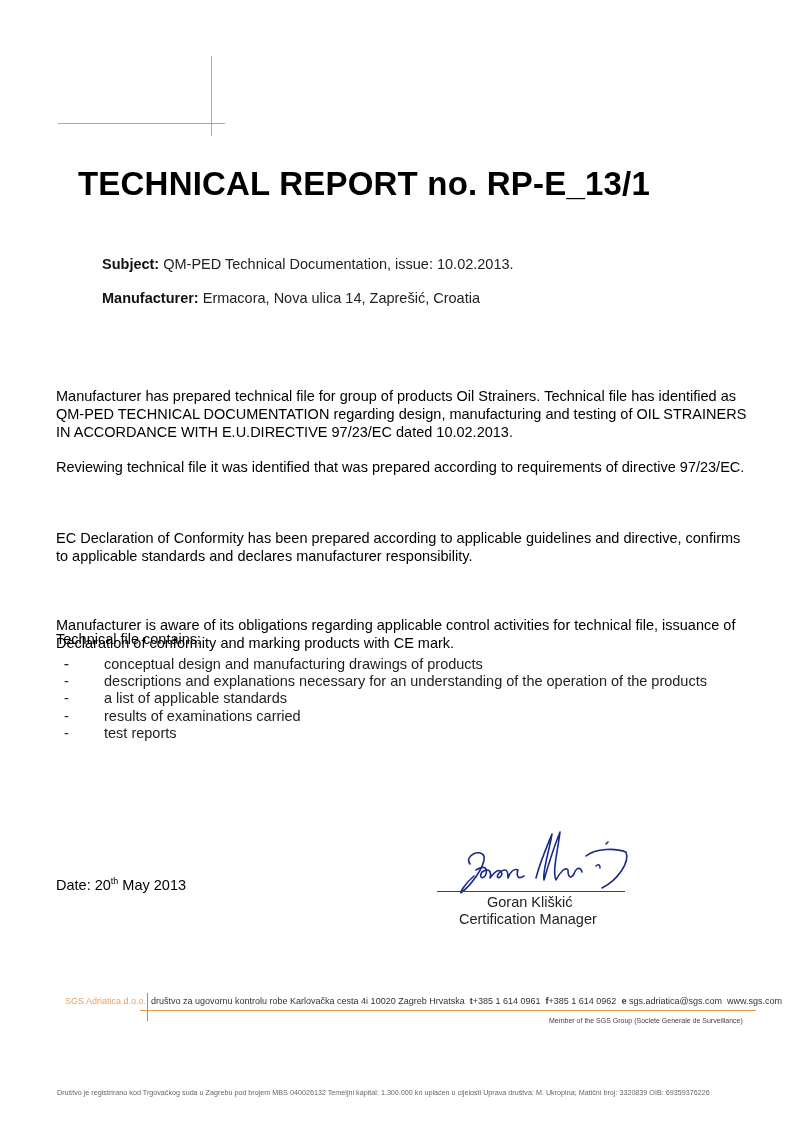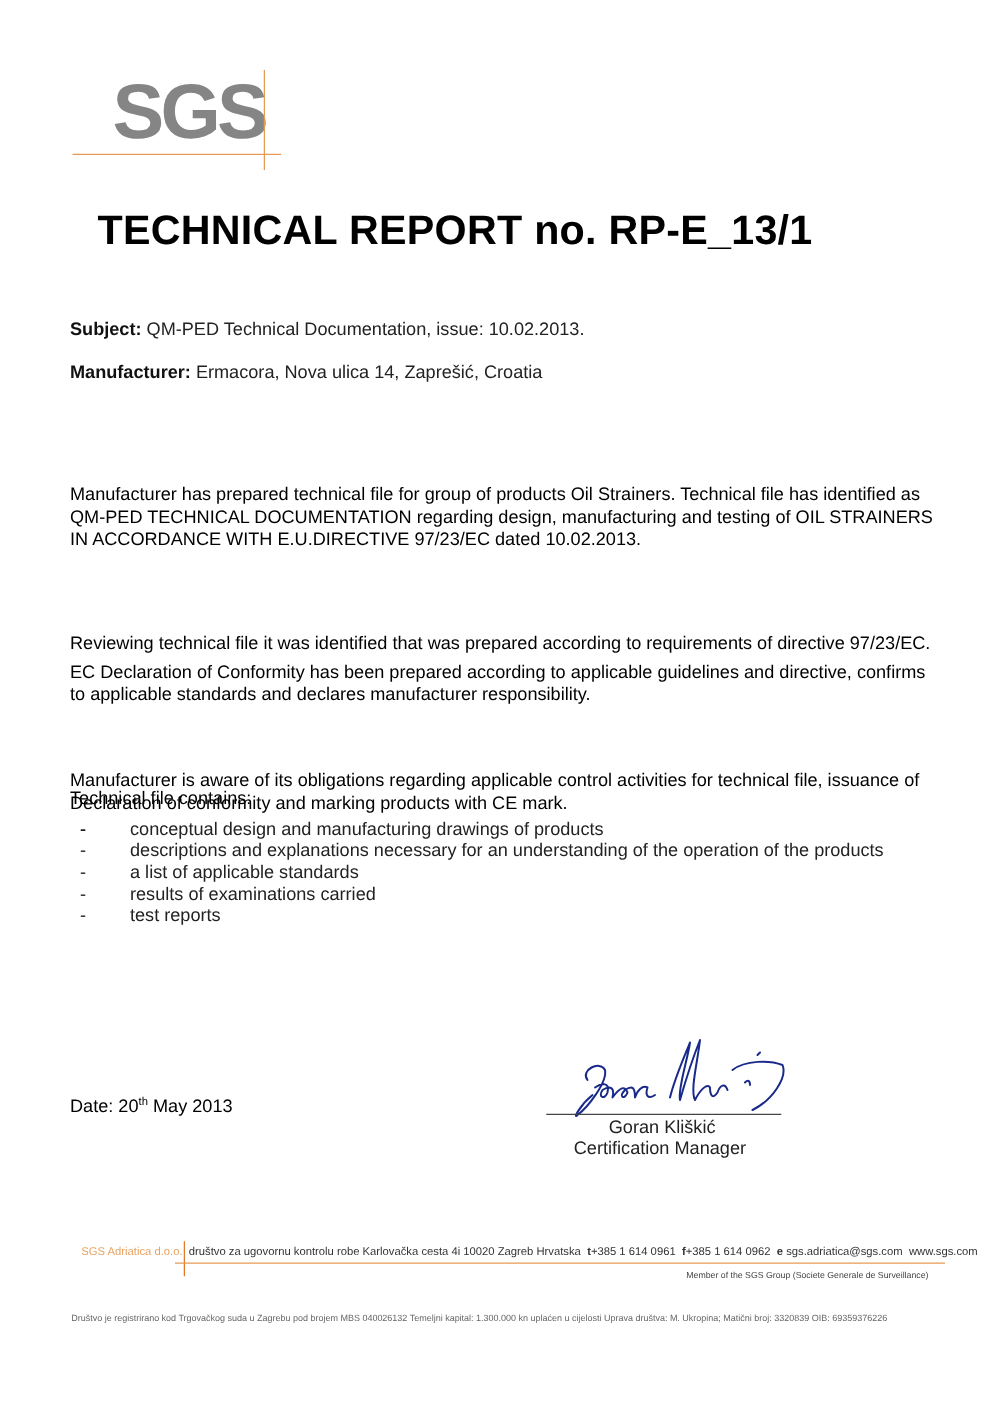--- a/index.html
+++ b/index.html
@@ -10,21 +10,21 @@
   .logo { position: absolute; left: 58px; top: 56px; width: 170px; height: 80px; }
   .logo-text { position: absolute; left: 32px; top: 0; font-family: "Liberation Sans", sans-serif;
                font-weight: bold; font-size: 62px; color: #858585; letter-spacing: -3px; line-height: 68px; }
   .logo-hline { position: absolute; left: 0; top: 67px; width: 167px; height: 1px; background: #e89a55; }
   .logo-vline { position: absolute; left: 153px; top: 0; width: 1px; height: 80px; background: #e89a55; }
 
   .title { position: absolute; left: 0; width: 728px; top: 165px; text-align: center;
            font-weight: bold; font-size: 33px; color: #000; letter-spacing: 0.2px; }
 
   .meta-line { position: absolute; left: 56px; font-size: 14.5px; color: #222; }
-  .meta-line b { color: #111; }
+  .meta-line b { color: #111; margin-left: 46px; }
 
   .para { position: absolute; left: 56px; width: 700px; font-size: 14.5px; line-height: 18px; color: #000000; margin: 0; }
 
   .list { position: absolute; left: 56px; top: 656px; margin: 0; padding: 0; list-style: none; font-size: 14.5px; line-height: 17.2px; color: #222; }
   .list li { position: relative; padding-left: 48px; }
   .list li .dash { position: absolute; left: 8px; }
 
   .date { position: absolute; left: 56px; top: 876px; font-size: 14.5px; color: #000000; }
   .date sup { font-size: 9px; }
 
@@ -32,44 +32,43 @@
   .sig-line { position: absolute; left: 437px; top: 891px; width: 188px; height: 1px; background: #444; }
   .signer-name { position: absolute; left: 487px; top: 894px; font-size: 14.5px; color: #222; }
   .signer-role { position: absolute; left: 459px; top: 911px; font-size: 14.5px; color: #222; }
 
   .footer-company { position: absolute; left: 65px; top: 996px; font-size: 9px; color: #e8a25f; }
   .footer-vline { position: absolute; left: 147px; top: 993px; width: 1px; height: 28px; background: #e07a2a; }
   .footer-hline { position: absolute; left: 140px; top: 1010px; width: 616px; height: 1px; background: #e89a55; }
   .footer-desc { position: absolute; left: 151px; top: 996px; font-size: 9px; color: #333; white-space: nowrap; }
   .footer-desc b { font-weight: bold; }
   .footer-member { position: absolute; left: 549px; top: 1017px; font-size: 7px; color: #444; white-space: nowrap; }
-  .footer-legal { position: absolute; left: 57px; top: 1050px; font-size: 7.2px; color: #666; white-space: nowrap; }
+  .footer-legal { position: absolute; left: 57px; top: 1088px; font-size: 7.2px; color: #666; white-space: nowrap; }
 </style>
 </head>
 <body>
 
 <div class="logo">
-  <div class="logo-text">SGS</div>
   <div class="logo-hline"></div>
   <div class="logo-vline"></div>
 </div>
 
 <div class="title">TECHNICAL REPORT no. RP-E_13/1</div>
 
 <div class="meta-line" style="top:256px;">
   <b>Subject:</b>
   <span>QM-PED Technical Documentation, issue: 10.02.2013.</span>
 </div>
 <div class="meta-line" style="top:290px;">
   <b>Manufacturer:</b>
   <span>Ermacora, Nova ulica 14, Zaprešić, Croatia</span>
 </div>
 
 <p class="para" style="top:387px;">Manufacturer has prepared technical file for group of products Oil Strainers. Technical file has identified as QM-PED TECHNICAL DOCUMENTATION regarding design, manufacturing and testing of OIL STRAINERS IN ACCORDANCE WITH E.U.DIRECTIVE 97/23/EC dated 10.02.2013.</p>
-<p class="para" style="top:458px;margin-top:48px;">Reviewing technical file it was identified that was prepared according to requirements of directive 97/23/EC.</p>
+<p class="para" style="top:458px;">Reviewing technical file it was identified that was prepared according to requirements of directive 97/23/EC.</p>
 <p class="para" style="top:529px;">EC Declaration of Conformity has been prepared according to applicable guidelines and directive, confirms to applicable standards and declares manufacturer responsibility.</p>
 <p class="para" style="top:572px;margin-top:44px;">Manufacturer is aware of its obligations regarding applicable control activities for technical file, issuance of Declaration of conformity and marking products with CE mark.</p>
 <p class="para" style="top:630px;">Technical file contains:</p>
 
 <ul class="list">
   <li><span class="dash">-</span></li>
   <li><span class="dash">-</span><span>conceptual design and manufacturing drawings of products</span></li>
   <li><span class="dash">-</span><span>descriptions and explanations necessary for an understanding of the operation of the products</span></li>
   <li><span class="dash">-</span><span>a list of applicable standards</span></li>
   <li><span class="dash">-</span><span>results of examinations carried</span></li>

